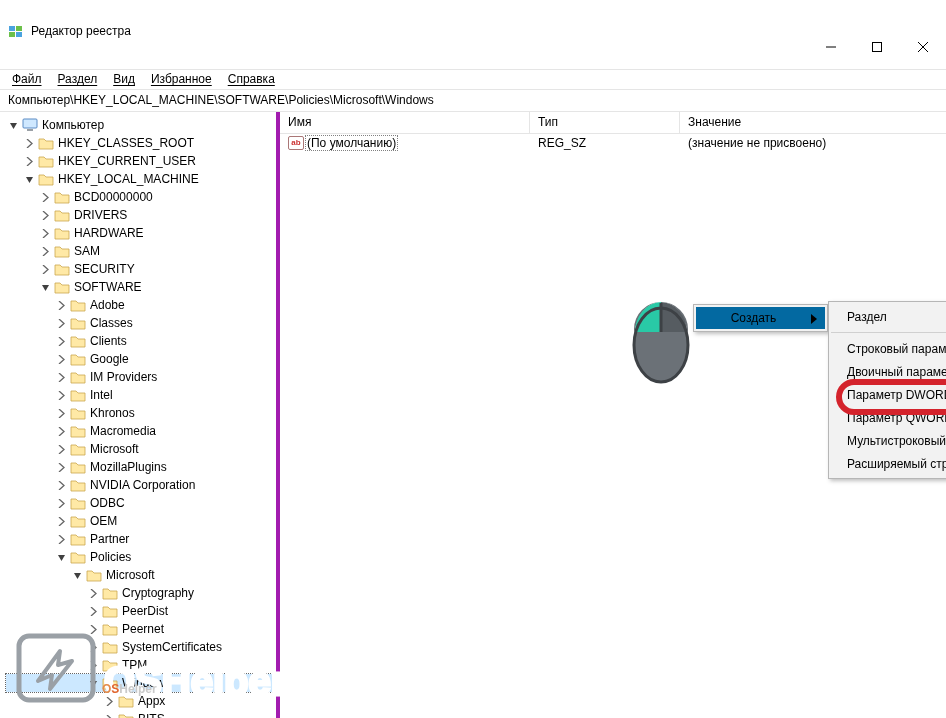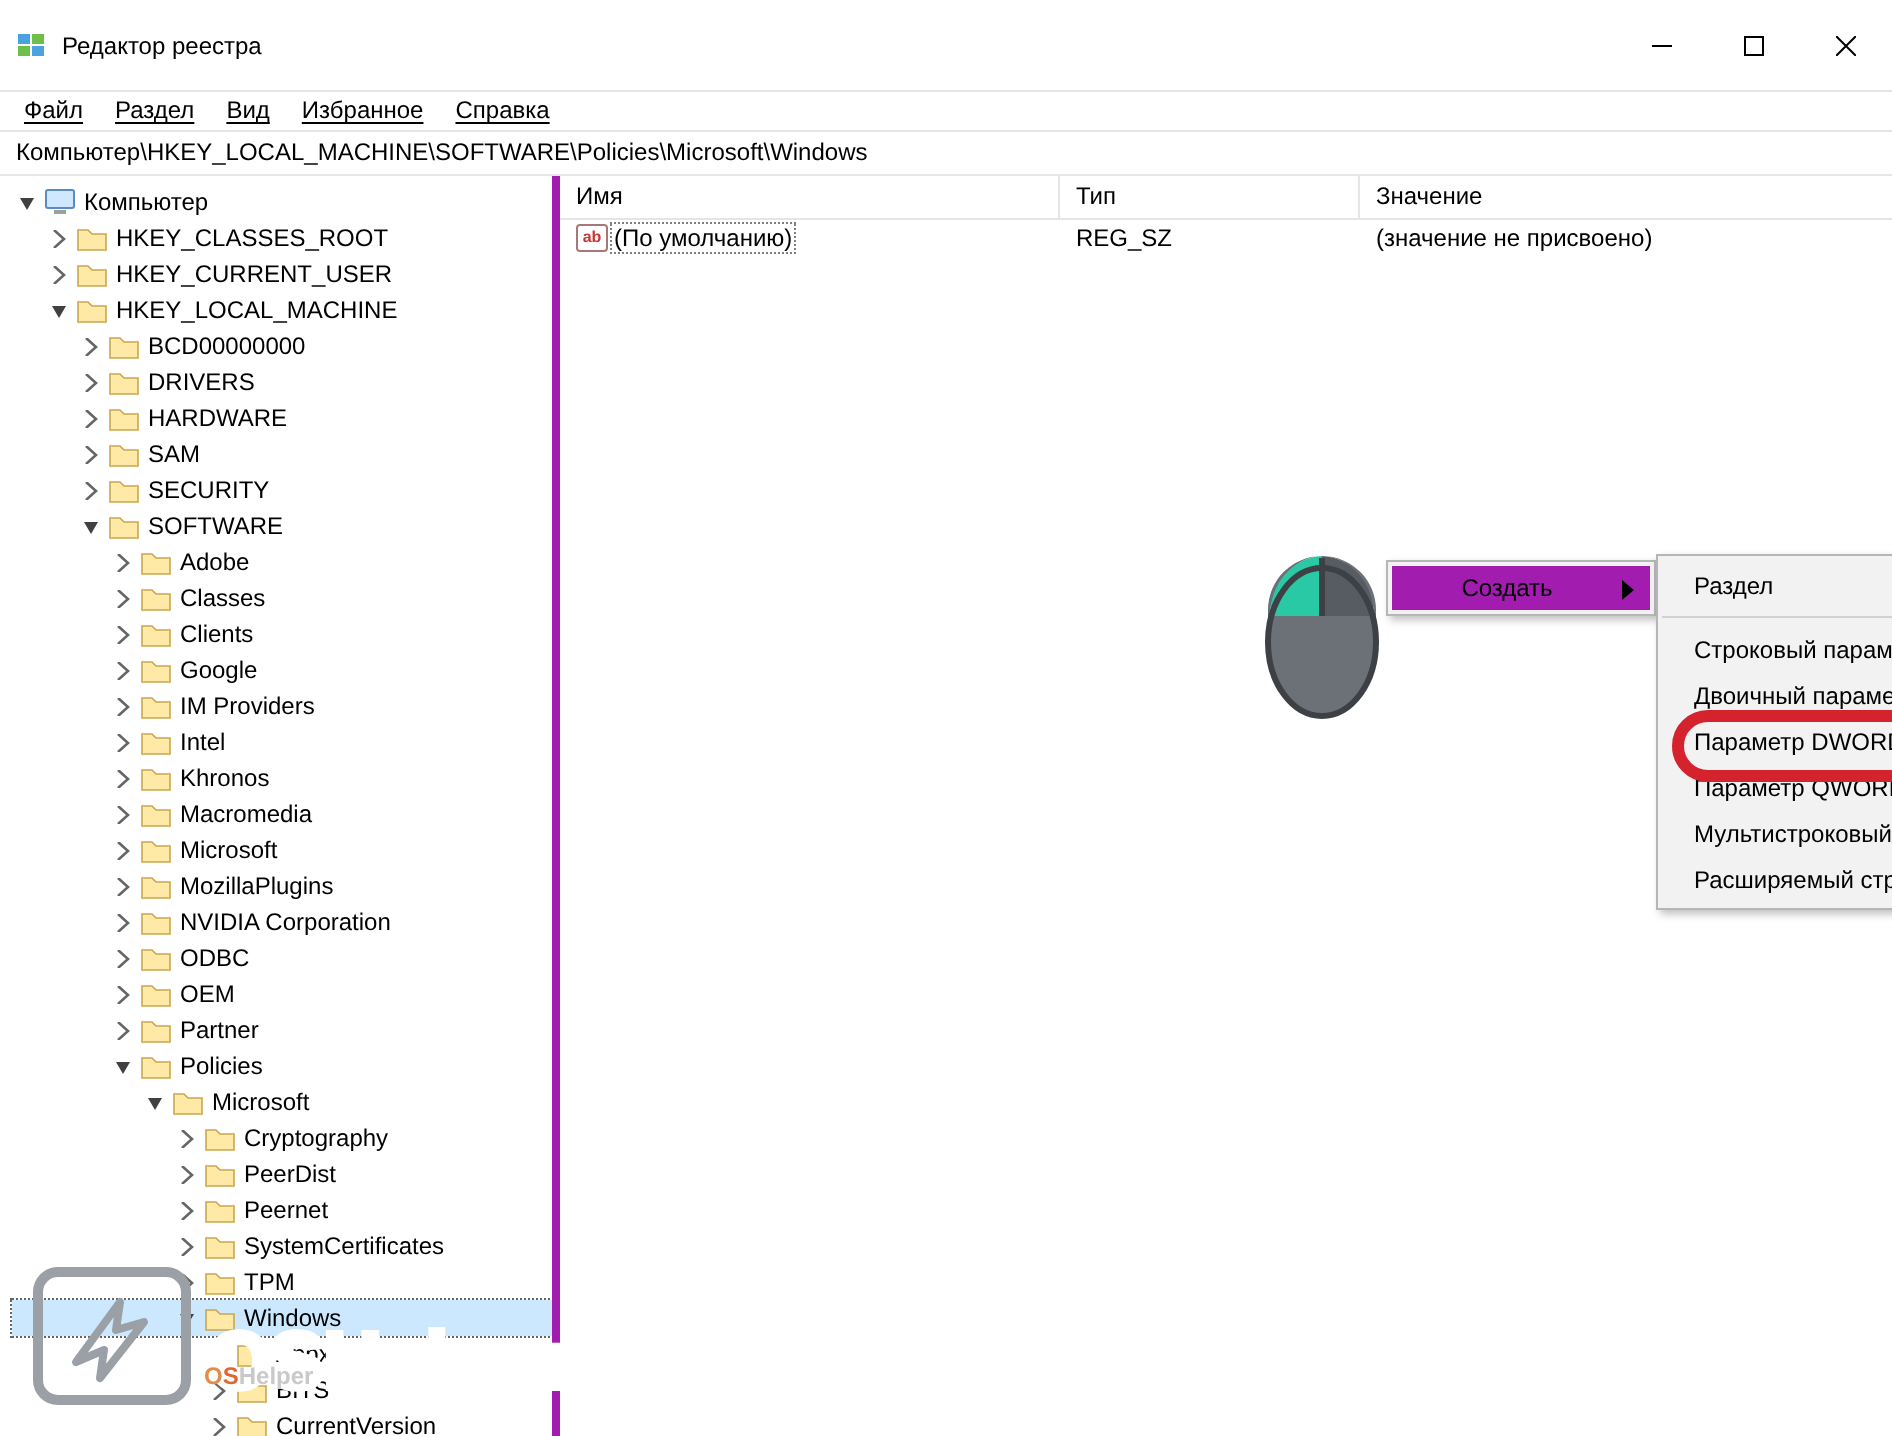--- a/index.html
+++ b/index.html
@@ -1,18 +1,18 @@
 <!DOCTYPE html>
 <html><head>
 <meta charset="utf-8">
 <style>
 * { box-sizing: border-box; margin: 0; padding: 0; font-family: "Segoe UI", Tahoma, sans-serif; font-size: 12px; }
 body { background:#fff; width:946px; height:718px; position:relative; overflow:hidden; color:#000; }
 
-.titlebar { height:46px; display:flex; align-items:center; border-bottom:1px solid #e5e5e5; }
+.titlebar { height:46px; display:flex; align-items:flex-start; border-bottom:1px solid #e5e5e5;margin-top:24px; }
 .titlebar .appicon { width:16px; height:16px; margin:0 7px 0 8px; display:inline-block; }
 .appicon svg { width:16px; height:16px; }
 .titlebar .title { flex:1; font-size:12px; }
 .winbtns { display:flex; height:100%; }
 .winbtn { width:46px; height:100%; display:flex; align-items:center; justify-content:center; cursor:default; }
 .winbtn svg { width:10px; height:10px; stroke:#000; stroke-width:1; fill:none; }
 
 .menubar { height:20px; display:flex; align-items:flex-start; padding:0 6px 2px; gap:4px; border-bottom:1px solid #e5e5e5; }
 .menubar .mitem { padding:2px 6px; text-decoration:underline; text-decoration-color:#000; text-underline-offset:2px; cursor:default; }
 
@@ -33,21 +33,21 @@
 .list { flex:1; position:relative; }
 .listhdr { display:flex; height:22px; border-bottom:1px solid #e5e5e5; }
 .listhdr .col { padding:3px 8px; border-right:1px solid #e5e5e5; cursor:default; }
 .listrow { display:flex; align-items:center; height:18px; }
 .listrow .cell { padding:1px 8px; }
 .abicon { width:16px; height:14px; margin-right:2px; display:inline-flex; align-items:center; justify-content:center; border:1px solid #a77; border-radius:2px; background:#fff; }
 .abicon span { font-size:8px; font-weight:bold; color:#c33; line-height:1; }
 
 
 .ctx1 { position:absolute; left:413px; top:192px; width:135px; background:#f2f2f2; border:1px solid #b6b6b6; box-shadow:2px 2px 4px rgba(0,0,0,.25); z-index:20; padding:2px; }
-.ctx1 .item { height:22px; display:flex; align-items:center; padding:0 24px 0 10px; background:#a21caf; position:relative; }
+.ctx1 .item { height:22px; display:flex; align-items:center; padding:0 24px 0 10px; background:#0369a1; position:relative; }
 .ctx1 .arrow { position:absolute; right:8px; top:6px; }
 .ctx1 .arrow svg{width:6px;height:10px;}
 
 .ctx2 { position:absolute; left:548px; top:189px; width:290px; background:#f2f2f2; border:1px solid #b6b6b6; box-shadow:2px 2px 4px rgba(0,0,0,.25); z-index:21; padding:3px 0; }
 .ctx2 .item { height:23px; display:flex; align-items:center; padding:0 18px; cursor:default; }
 .ctx2 .sep { height:1px; background:#d0d0d0; margin:4px 2px; }
 
 .redring { position:absolute; left:556px; top:267px; width:220px; height:36px; border:6px solid #d4232c; border-radius:20px; z-index:22; pointer-events:none; }
 
 

